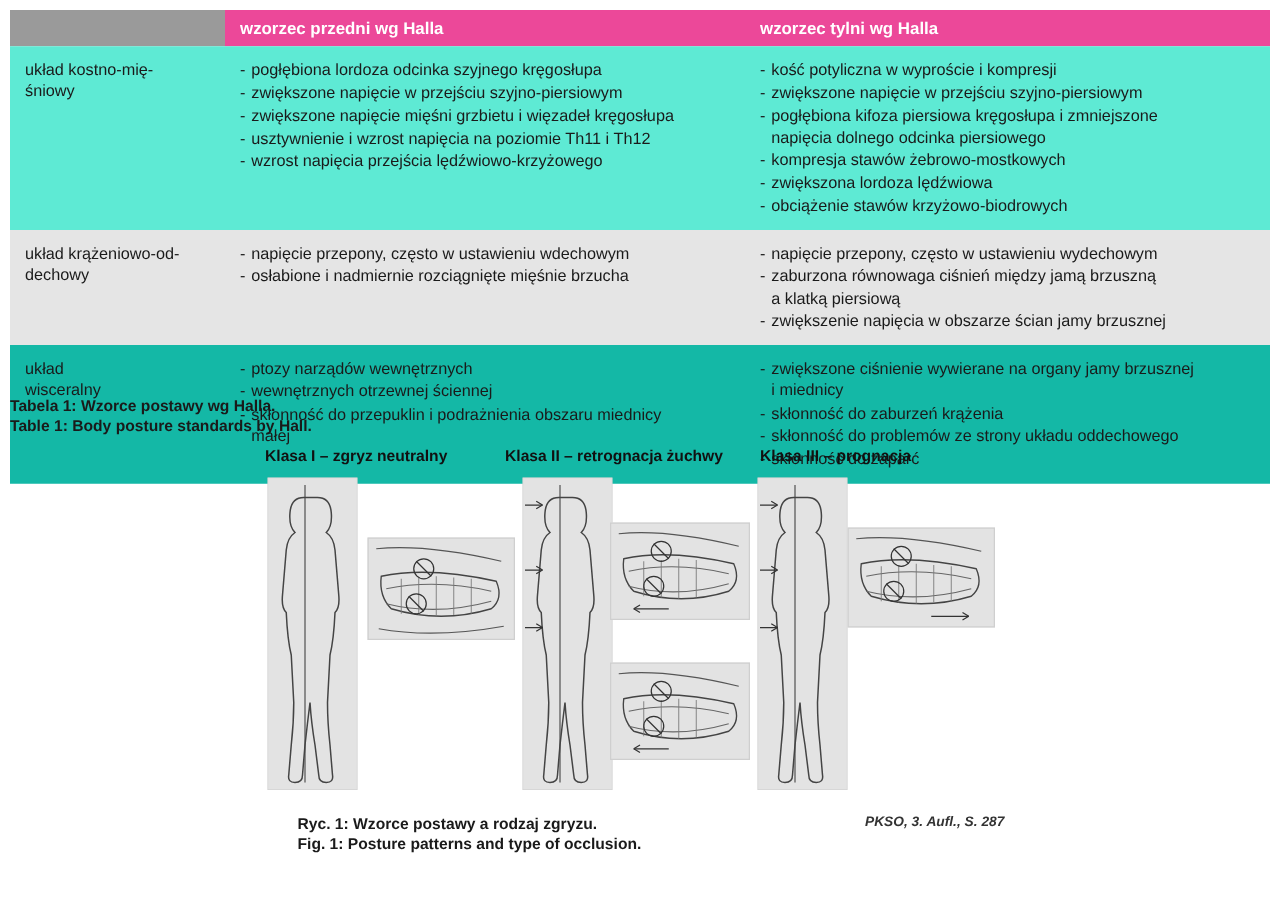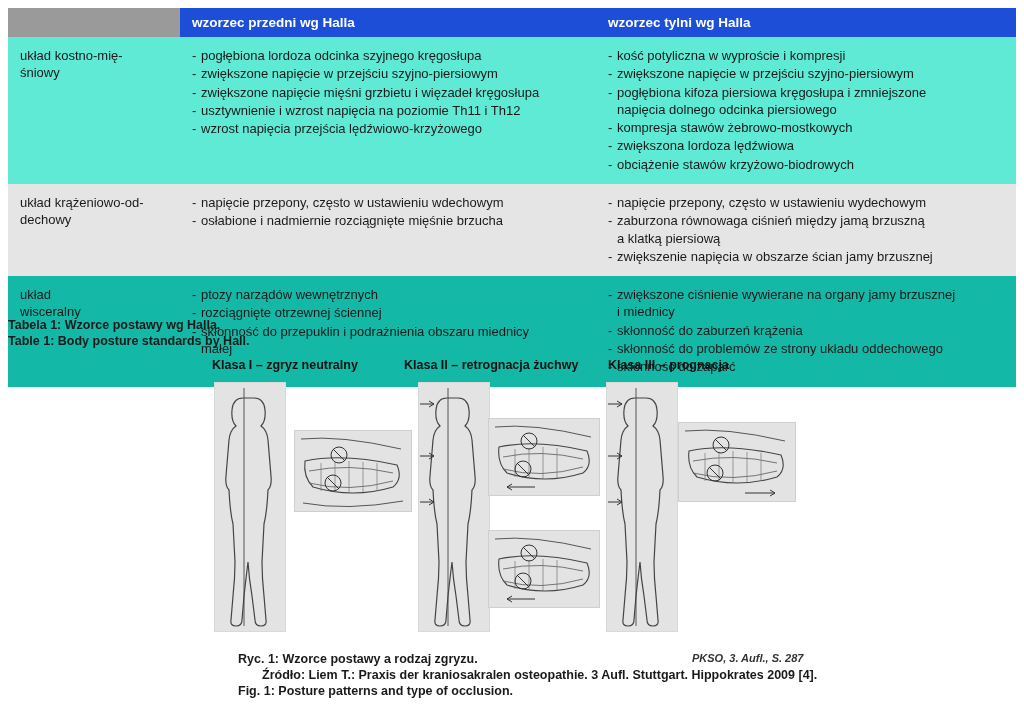--- a/index.html
+++ b/index.html
@@ -9,21 +9,21 @@
     background: #ffffff;
     font-family: "Liberation Sans", sans-serif;
     color: #1a1a1a;
   }
   .page { position: relative; width: 1024px; height: 720px; overflow: hidden; }
 
   
   .table-wrap { position: absolute; left: 8px; top: 8px; width: 1008px; }
   table.posture { border-collapse: collapse; width: 1008px; table-layout: fixed; }
   table.posture th {
-    background: #1d4ed8;
+    background: #ec4899;
     color: #ffffff;
     font-size: 13.5px;
     font-weight: bold;
     text-align: left;
     padding: 7px 10px 7px 12px;
     vertical-align: middle;
     border: none;
   }
   table.posture th.spacer { background: #9a9a9a; }
   table.posture td {
@@ -171,21 +171,21 @@
               <li>zwiększenie napięcia w obszarze ścian jamy brzusznej</li>
             </ul>
           </td>
         </tr>
         <tr class="row-c">
           <td class="rowhead" style="white-space:pre-line">układ
 wisceralny</td>
           <td class="cell">
             <ul>
               <li>ptozy narządów wewnętrznych</li>
-              <li>rozciągnięte otrzewnej ściennej</li>
+              <li>wewnętrznych otrzewnej ściennej</li>
               <li>skłonność do przepuklin i podrażnienia obszaru miednicy
  małej</li>
             </ul>
           </td>
           <td class="cell">
             <ul>
               <li>zwiększone ciśnienie wywierane na organy jamy brzusznej
  i miednicy</li>
               <li>skłonność do zaburzeń krążenia</li>
               <li>skłonność do problemów ze strony układu oddechowego</li>
@@ -343,22 +343,19 @@
 
       <div class="src-note">PKSO, 3. Aufl., S. 287</div>
     </div>
   </div>
 
   <div class="fig-caption">
     <div class="cap-line">
       <span class="cap-label">Ryc. 1:</span>
       <span style="font-weight:bold">Wzorce postawy a rodzaj zgryzu.</span>
     </div>
-    <div class="cap-line indent">
-      <span style="font-weight:bold">Źródło: Liem T.: Praxis der kraniosakralen osteopathie. 3 Aufl. Stuttgart. Hippokrates 2009 [4].</span>
-    </div>
     <div class="cap-line">
       <span class="cap-label">Fig. 1:</span>
       <span style="font-weight:bold">Posture patterns and type of occlusion.</span>
     </div>
   </div>
 
 </div>
 
 </body></html>

